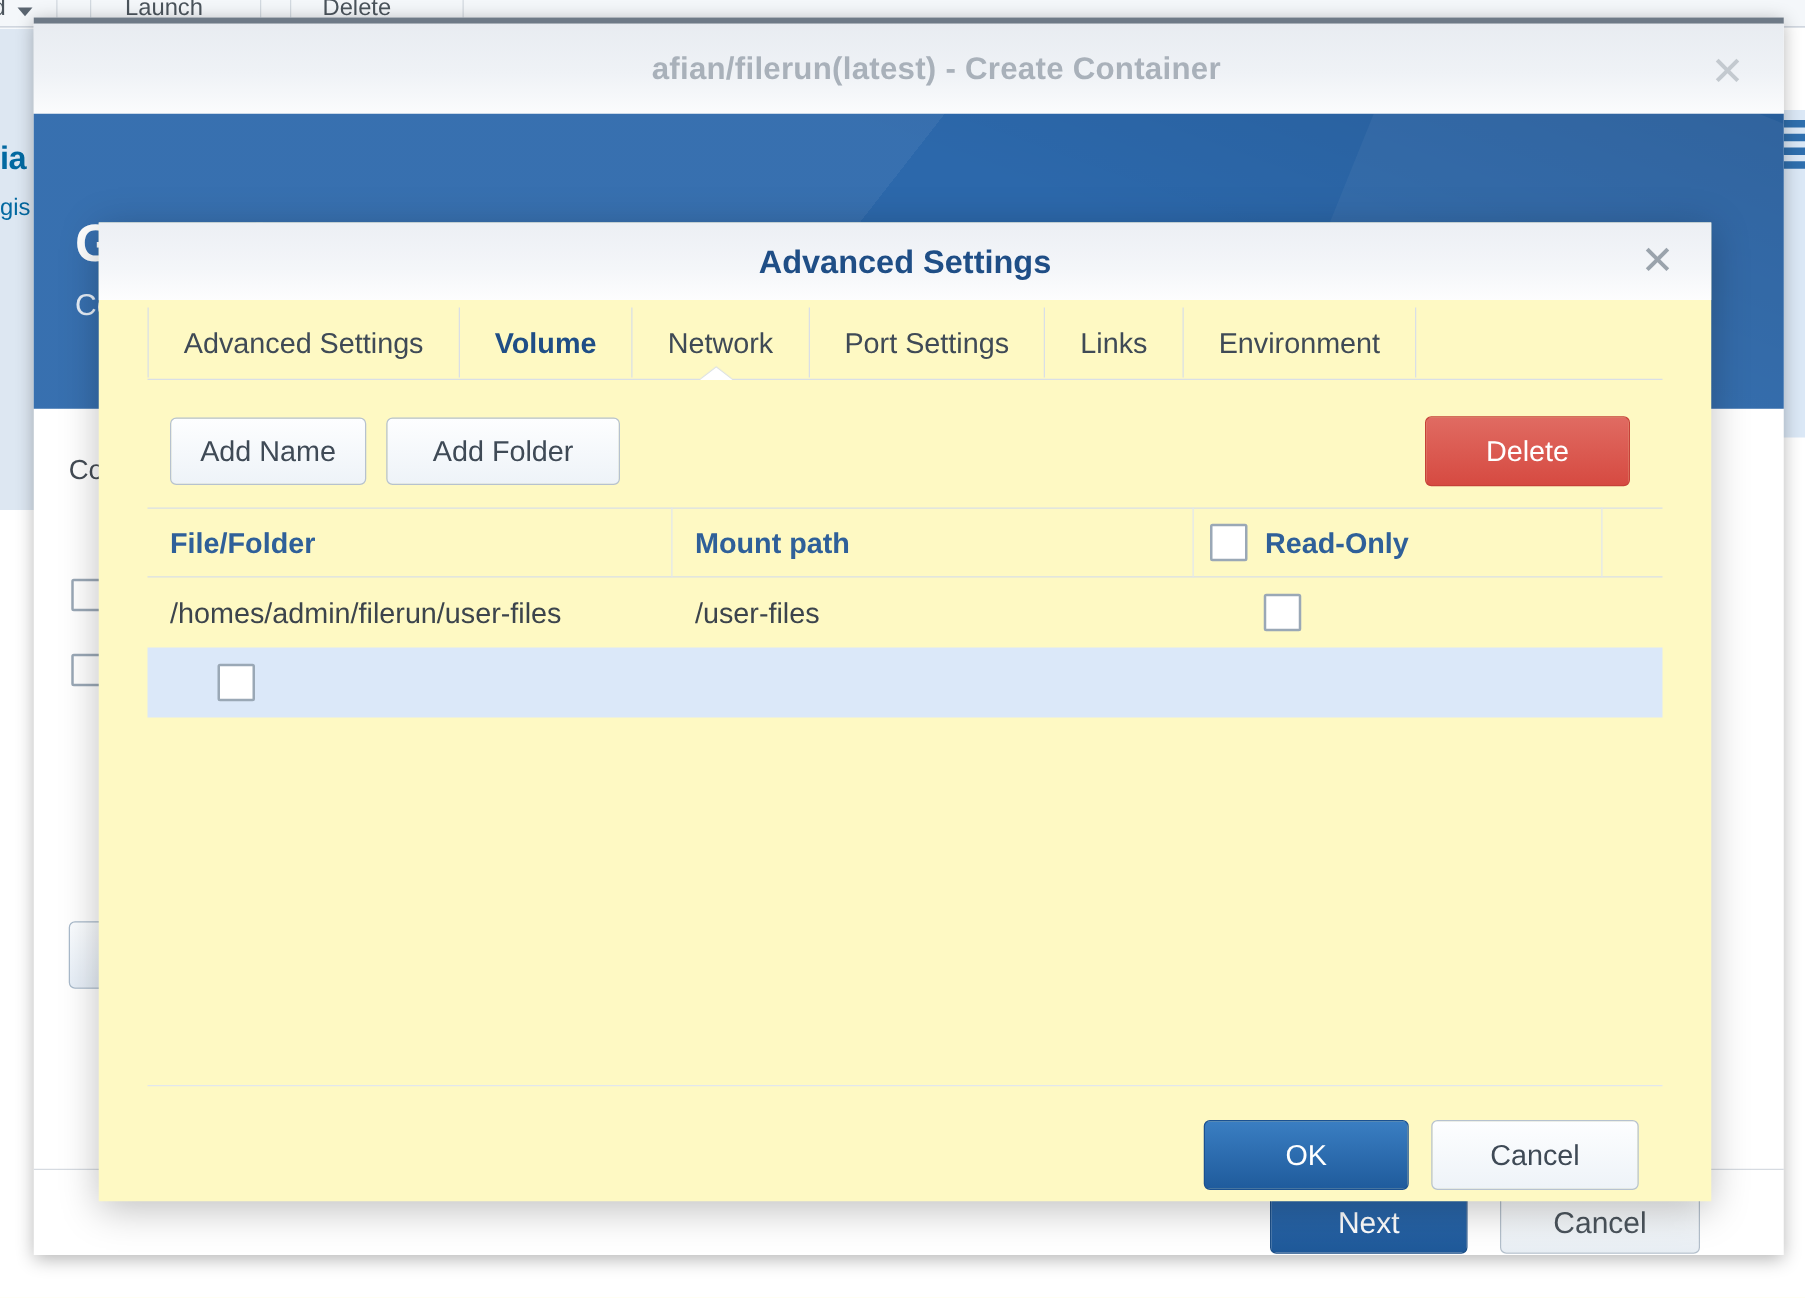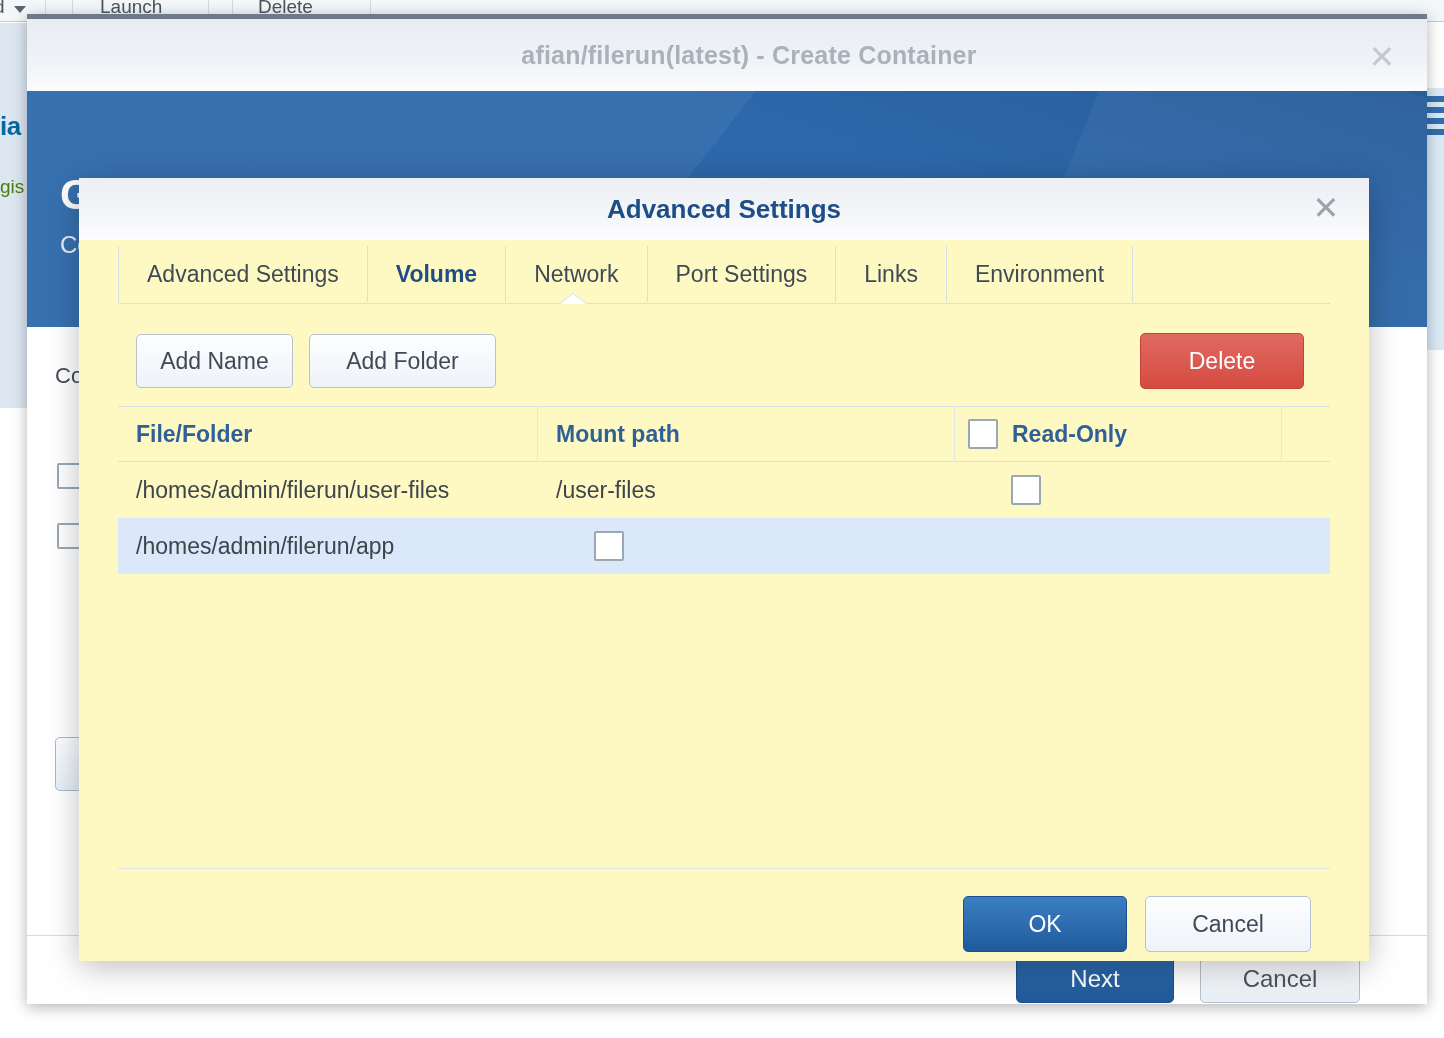--- a/index.html
+++ b/index.html
@@ -44,21 +44,21 @@
     position: absolute; left: 0; top: 23px; width: 60px; height: 385px;
     background: #dde7f2;
   }
   .bg-left-panel-title {
     position: absolute; left: 0px; top: 88px;
     font-size: 26px; font-weight: bold; color: #0369a1;
     letter-spacing: -0.5px; white-space: nowrap;
   }
   .bg-left-panel-sub {
     position: absolute; left: 0px; top: 133px;
-    font-size: 19px; color: #4d7c0f; white-space: nowrap; margin-top: 20px;
+    font-size: 19px; color: #0369a1; white-space: nowrap;
   }
   .bg-left-white {
     position: absolute; left: 0; top: 408px; width: 60px; height: 630px;
     background: #ffffff;
   }
 
   
   .bg-right-panel {
     position: absolute; left: 1403px; top: 88px; width: 41px; height: 262px;
     background: #dbe8f6;
@@ -376,21 +376,20 @@
 
       <div class="row">
         <div class="cell c-file">/homes/admin/filerun/user-files</div>
         <div class="cell c-mount">/user-files</div>
         <div class="cell c-ro">
           <div class="row-chk"></div>
         </div>
       </div>
 
       <div class="row selected">
-        <div class="cell c-file">/homes/admin/filerun/app</div>
         <div class="cell c-ro">
           <div class="row-chk"></div>
         </div>
       </div>
     </div>
 
     <div class="modal-footer-divider"></div>
     <div class="btn btn-ok">OK</div>
     <div class="btn btn-light btn-cancel">Cancel</div>
   </div>

